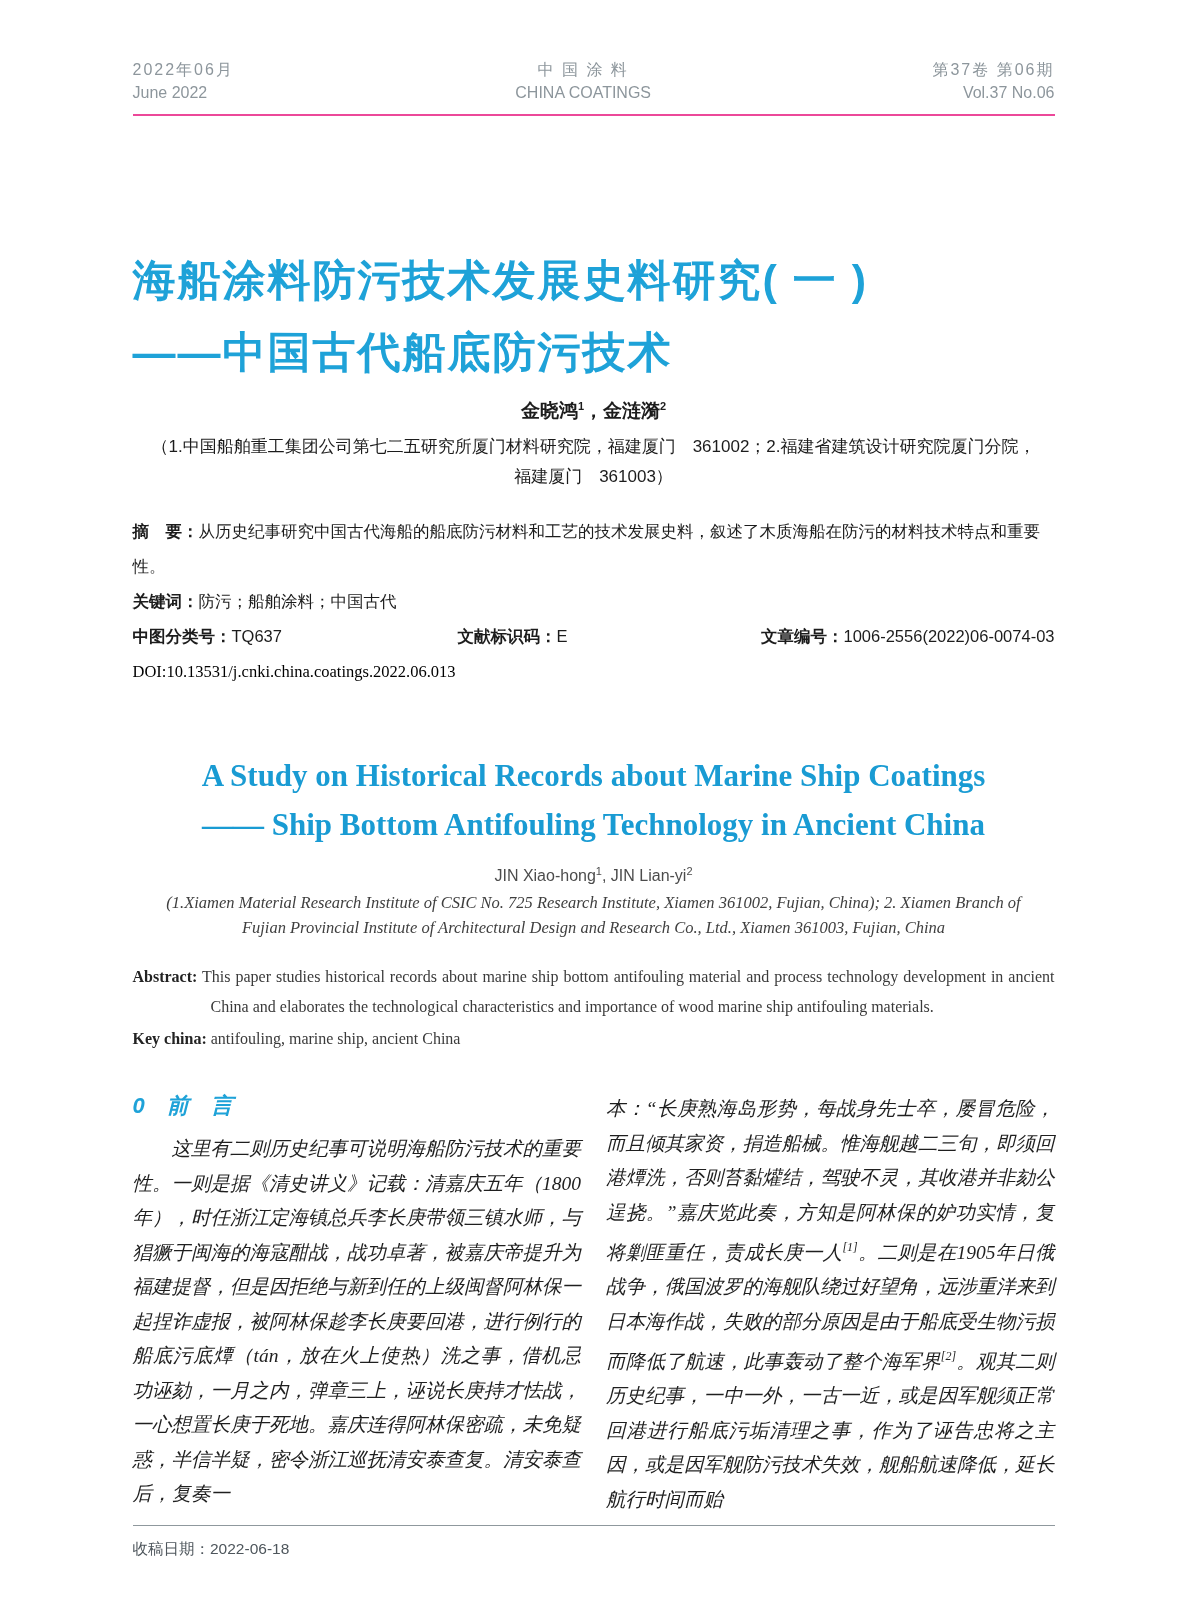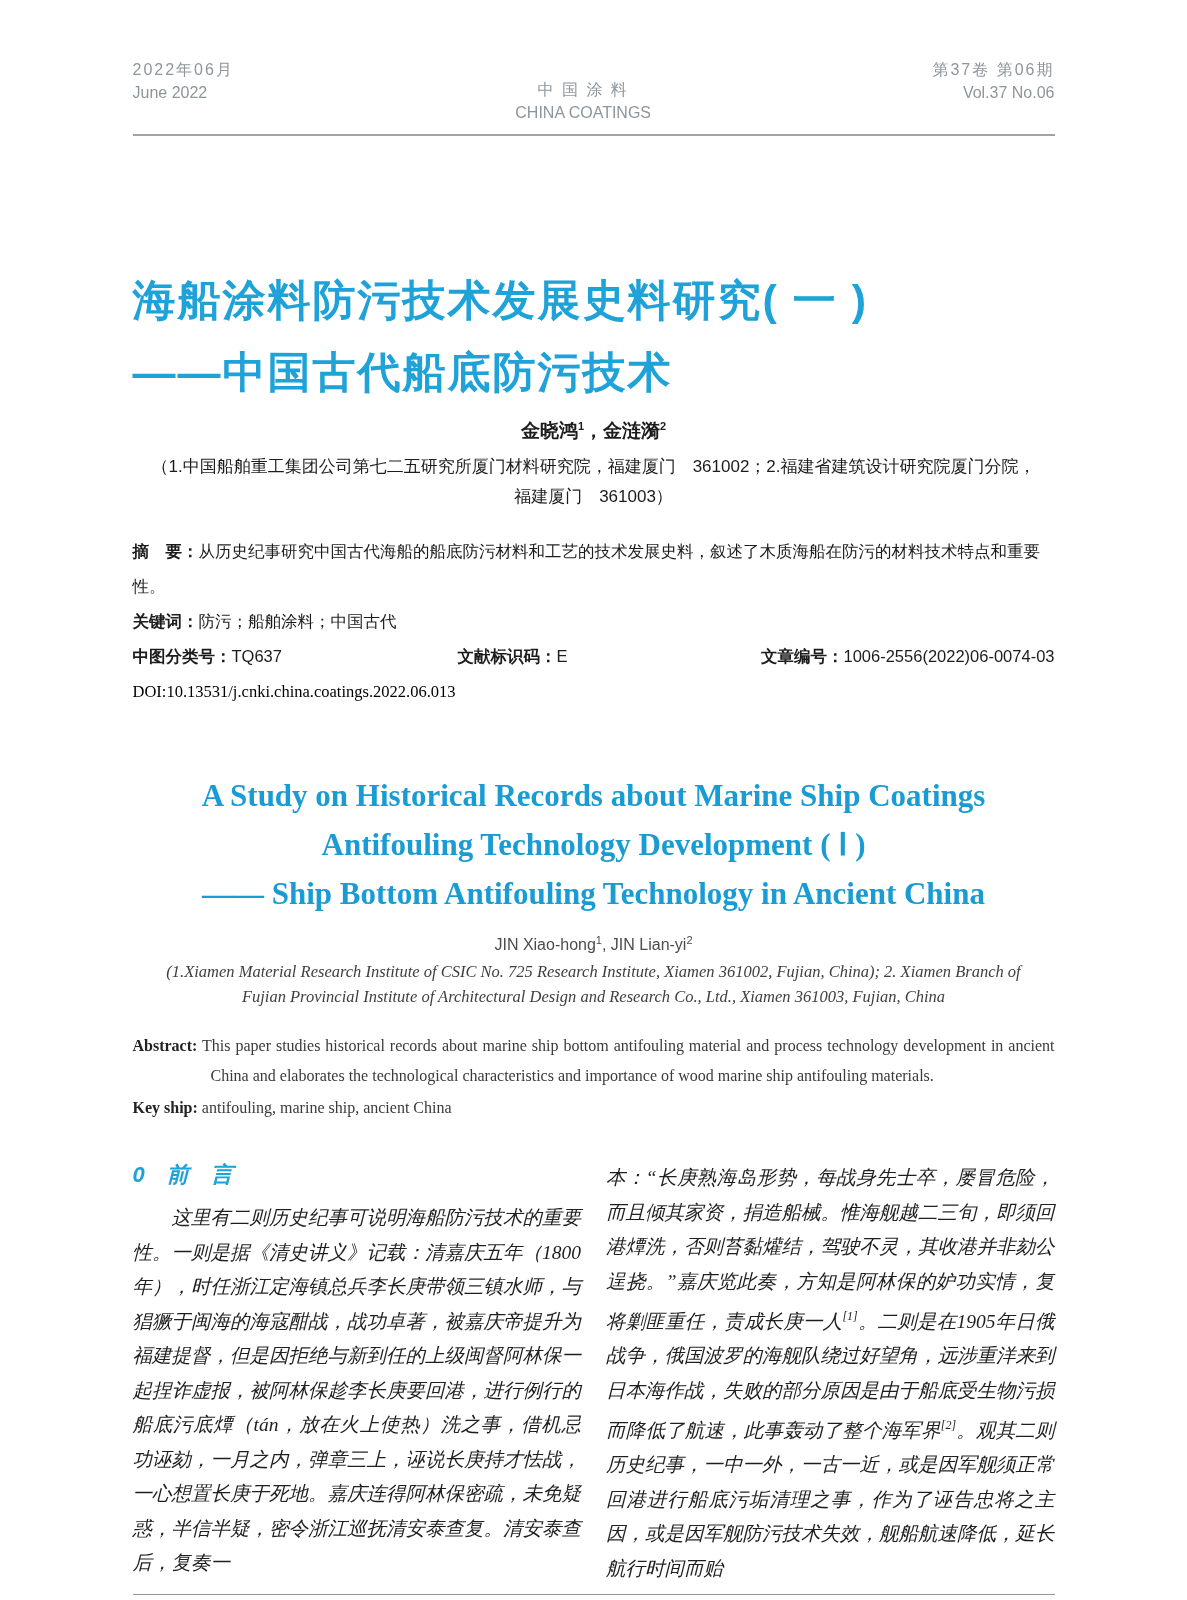--- a/index.html
+++ b/index.html
@@ -21,24 +21,24 @@
   }
 
   
   .journal-header {
     display: flex;
     justify-content: space-between;
     align-items: flex-start;
     color: #8d969c;
     font-family: "Liberation Sans", sans-serif;
     padding-bottom: 10px;
-    border-bottom: 2px solid #a3a3a3;
+    border-bottom: 2px solid #ec4899;
   }
   .journal-header .cell { line-height: 23px; font-size: 16px; }
-  .journal-header .cell.center { text-align: center; margin-top: 20px; }
+  .journal-header .cell.center { text-align: center; }
   .journal-header .cell.right { text-align: right; }
   .journal-header .cn { letter-spacing: 2px; }
 
   
   .title-cn {
     margin-top: 128px;
     color: #1ea2d8;
     font-family: "Liberation Sans", sans-serif;
     font-weight: 900;
     font-size: 43px;
@@ -215,38 +215,37 @@
       <div class="meta-row-codes">
         <span class="item-1"><span class="label">中图分类号：</span><span>TQ637</span></span>
         <span class="item-2"><span class="label">文献标识码：</span><span>E</span></span>
         <span class="item-3"><span class="label">文章编号：</span><span>1006-2556(2022)06-0074-03</span></span>
       </div>
       <div class="doi-row">DOI:10.13531/j.cnki.china.coatings.2022.06.013</div>
     </div>
 
     <div class="title-en">
       <div>A Study on Historical Records about Marine Ship Coatings</div>
-      <div>Antifouling Technology Development ( Ⅰ )</div>
       <div>—— Ship Bottom Antifouling Technology in Ancient China</div>
     </div>
 
     <div class="authors-en">
       <span><span>JIN Xiao-hong</span><sup>1</sup></span><span><span>, JIN Lian-yi</span><sup>2</sup></span>
     </div>
 
     <div class="affiliation-en">
       <div>(1.Xiamen Material Research Institute of CSIC No. 725 Research Institute, Xiamen 361002, Fujian, China); 2. Xiamen Branch of</div>
       <div>Fujian Provincial Institute of Architectural Design and Research Co., Ltd., Xiamen 361003, Fujian, China</div>
     </div>
 
     <div class="abstract-en">
       <span class="label">Abstract:</span><span> This paper studies historical records about marine ship bottom antifouling material and process technology development in ancient China and elaborates the technological characteristics and importance of wood marine ship antifouling materials.</span>
     </div>
     <div class="keywords-en">
-      <span class="label">Key ship:</span><span> antifouling, marine ship, ancient China</span>
+      <span class="label">Key china:</span><span> antifouling, marine ship, ancient China</span>
     </div>
 
     <div class="body-columns">
       <div class="col">
         <div class="section-heading">0　前　言</div>
         <div class="body-text indent">这里有二则历史纪事可说明海船防污技术的重要性。一则是据《清史讲义》记载：清嘉庆五年（1800年），时任浙江定海镇总兵李长庚带领三镇水师，与猖獗于闽海的海寇酣战，战功卓著，被嘉庆帝提升为福建提督，但是因拒绝与新到任的上级闽督阿林保一起捏诈虚报，被阿林保趁李长庚要回港，进行例行的船底污底燂（tán，放在火上使热）洗之事，借机忌功诬劾，一月之内，弹章三上，诬说长庚持才怯战，一心想置长庚于死地。嘉庆连得阿林保密疏，未免疑惑，半信半疑，密令浙江巡抚清安泰查复。清安泰查后，复奏一</div>
       </div>
       <div class="col">
         <div class="body-text">
           <span>本：“长庚熟海岛形势，每战身先士卒，屡冒危险，而且倾其家资，捐造船械。惟海舰越二三旬，即须回港燂洗，否则苔黏爟结，驾驶不灵，其收港并非劾公逞挠。”嘉庆览此奏，方知是阿林保的妒功实情，复将剿匪重任，责成长庚一人</span><sup>[1]</sup><span>。二则是在1905年日俄战争，俄国波罗的海舰队绕过好望角，远涉重洋来到日本海作战，失败的部分原因是由于船底受生物污损而降低了航速，此事轰动了整个海军界</span><sup>[2]</sup><span>。观其二则历史纪事，一中一外，一古一近，或是因军舰须正常回港进行船底污垢清理之事，作为了诬告忠将之主因，或是因军舰防污技术失效，舰船航速降低，延长航行时间而贻</span>

